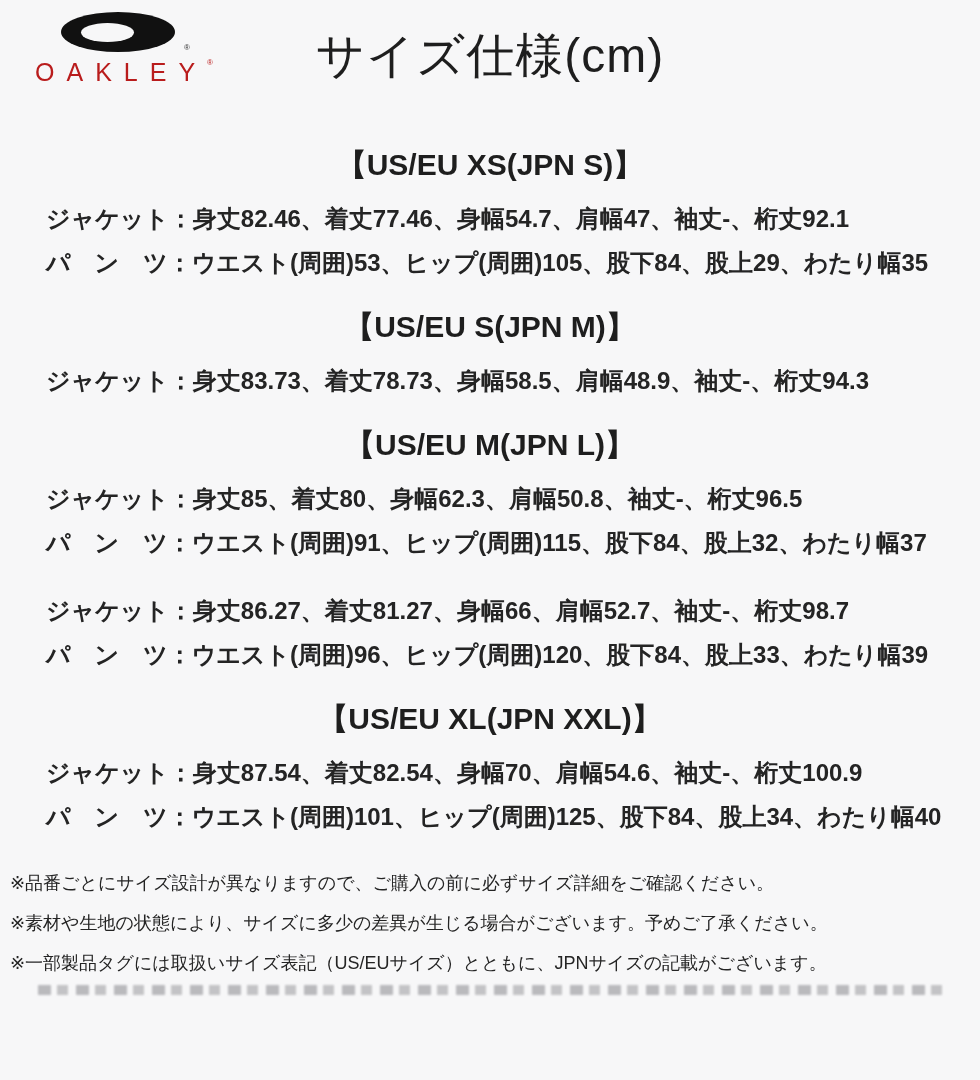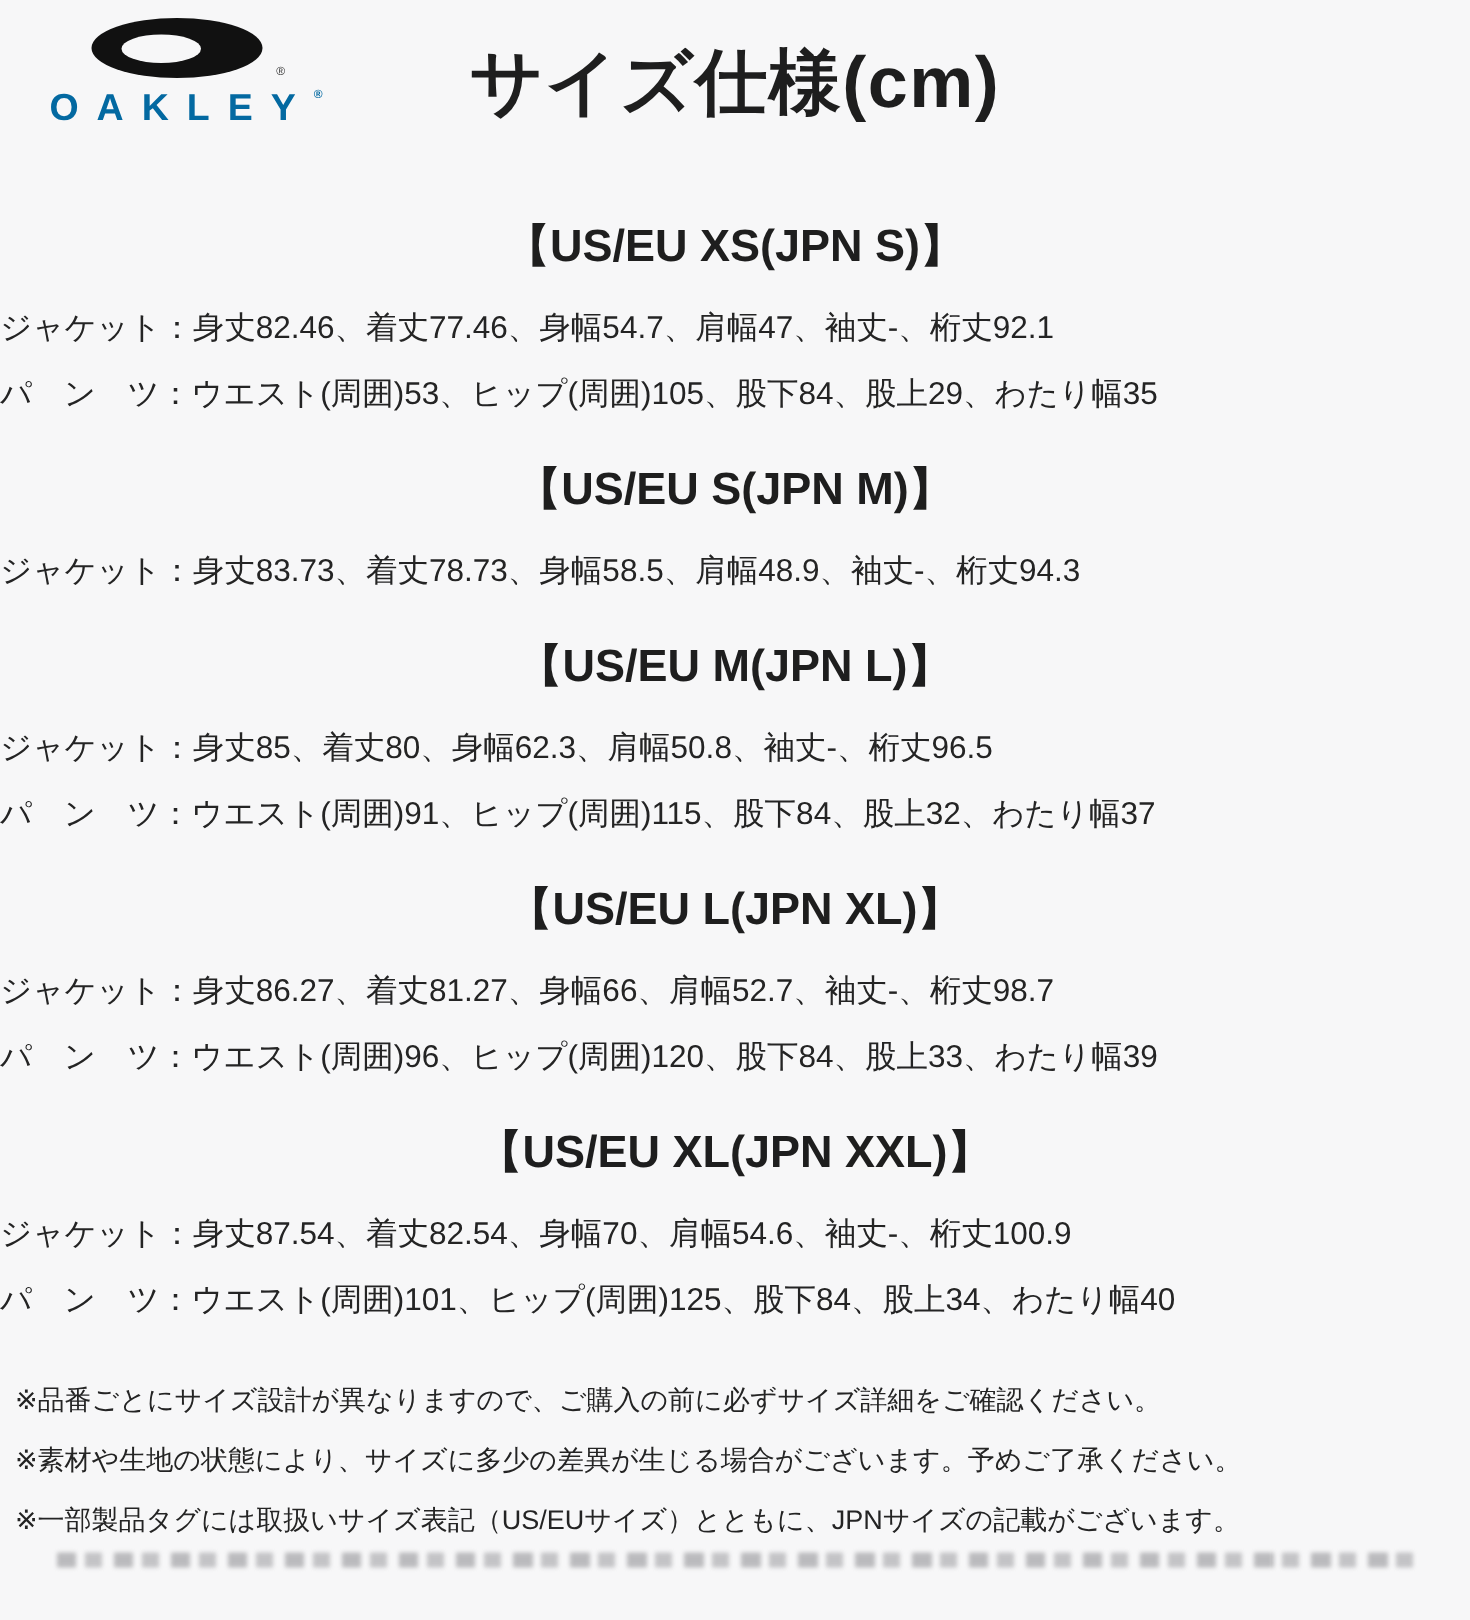--- a/index.html
+++ b/index.html
@@ -24,39 +24,39 @@
   }
   .logo-ellipse::after {
     content: ""; position: absolute; left: 20px; top: 11px;
     width: 53px; height: 19px; background: #f7f7f8; border-radius: 50%;
   }
   .logo-reg-top {
     position: absolute; right: 26px; top: 32px;
     font-size: 8px; color: #333; line-height: 1;
   }
   .logo-text {
-    margin-top: 6px; font-size: 25px; font-weight: 700; color: #0369a1;
+    margin-top: 6px; font-size: 25px; font-weight: 400; color: #b91c1c;
     letter-spacing: 12px; text-indent: 12px; white-space: nowrap;
   }
   .logo-reg-bottom { font-size: 8px; letter-spacing: 0; vertical-align: top; }
   .page-title {
     text-align: center; padding-top: 26px; margin: 0;
-    font-size: 48px; font-weight: 700; line-height: 60px; color: #1e1e1e;
+    font-size: 48px; font-weight: 400; line-height: 60px; color: #1e1e1e;
     letter-spacing: 1px;
   }
 
   
   .size-section { margin-bottom: 24px; }
   .section-header {
     margin: 0 0 14px 0; text-align: center;
     font-size: 30px; font-weight: 700; line-height: 36px; color: #1e1e1e;
   }
   .spec-row {
-    font-size: 21px; line-height: 44px;
-    white-space: nowrap; color: #242424;
+    margin-left: 46px; font-size: 24px; line-height: 44px;
+    white-space: nowrap; color: #242424; font-weight: bold;
   }
   .spec-label { white-space: pre; }
 
   
   .notes { margin: 6px 8px 0 10px; }
   .note-line {
     font-size: 18px; line-height: 40px; white-space: nowrap; color: #242424;
   }
   .cutoff-line {
     height: 10px; margin: 2px 30px 0 28px;
@@ -93,21 +93,20 @@
       <div class="spec-row"><span class="spec-label">ジャケット：</span><span>身丈83.73、着丈78.73、身幅58.5、肩幅48.9、袖丈-、桁丈94.3</span></div>
     </div>
 
     <div class="size-section">
       <h2 class="section-header">【US/EU M(JPN L)】</h2>
       <div class="spec-row"><span class="spec-label">ジャケット：</span><span>身丈85、着丈80、身幅62.3、肩幅50.8、袖丈-、桁丈96.5</span></div>
       <div class="spec-row"><span class="spec-label">パ　ン　ツ：</span><span>ウエスト(周囲)91、ヒップ(周囲)115、股下84、股上32、わたり幅37</span></div>
     </div>
 
     <div class="size-section">
-      <h2 class="section-header">【US/EU L(JPN XL)】</h2>
       <div class="spec-row"><span class="spec-label">ジャケット：</span><span>身丈86.27、着丈81.27、身幅66、肩幅52.7、袖丈-、桁丈98.7</span></div>
       <div class="spec-row"><span class="spec-label">パ　ン　ツ：</span><span>ウエスト(周囲)96、ヒップ(周囲)120、股下84、股上33、わたり幅39</span></div>
     </div>
 
     <div class="size-section">
       <h2 class="section-header">【US/EU XL(JPN XXL)】</h2>
       <div class="spec-row"><span class="spec-label">ジャケット：</span><span>身丈87.54、着丈82.54、身幅70、肩幅54.6、袖丈-、桁丈100.9</span></div>
       <div class="spec-row"><span class="spec-label">パ　ン　ツ：</span><span>ウエスト(周囲)101、ヒップ(周囲)125、股下84、股上34、わたり幅40</span></div>
     </div>
 

